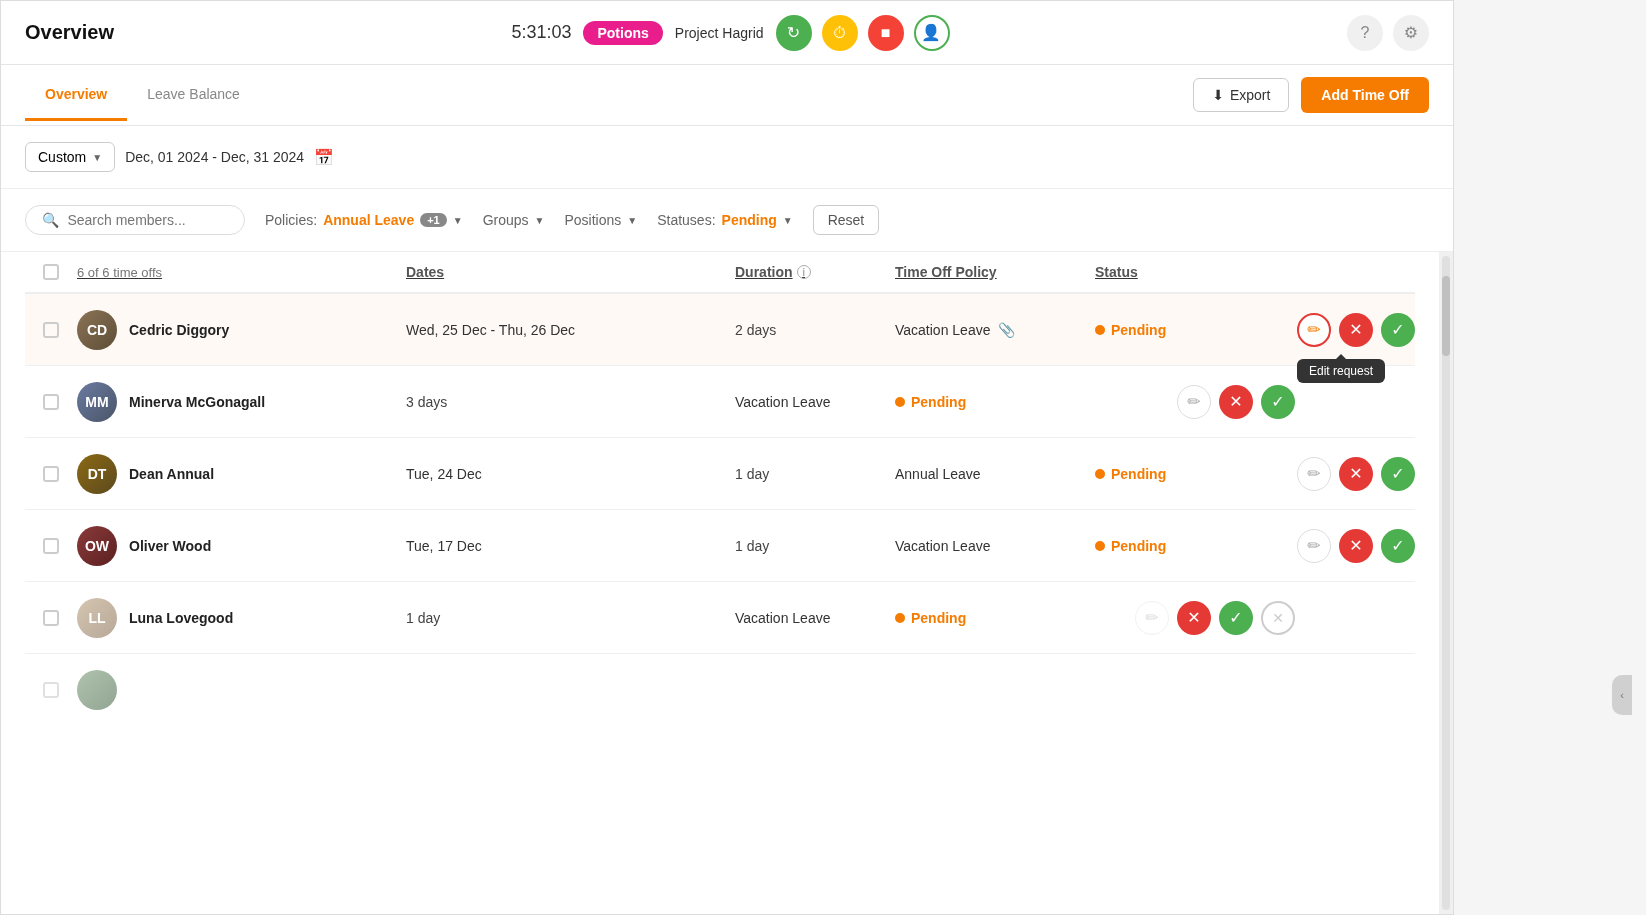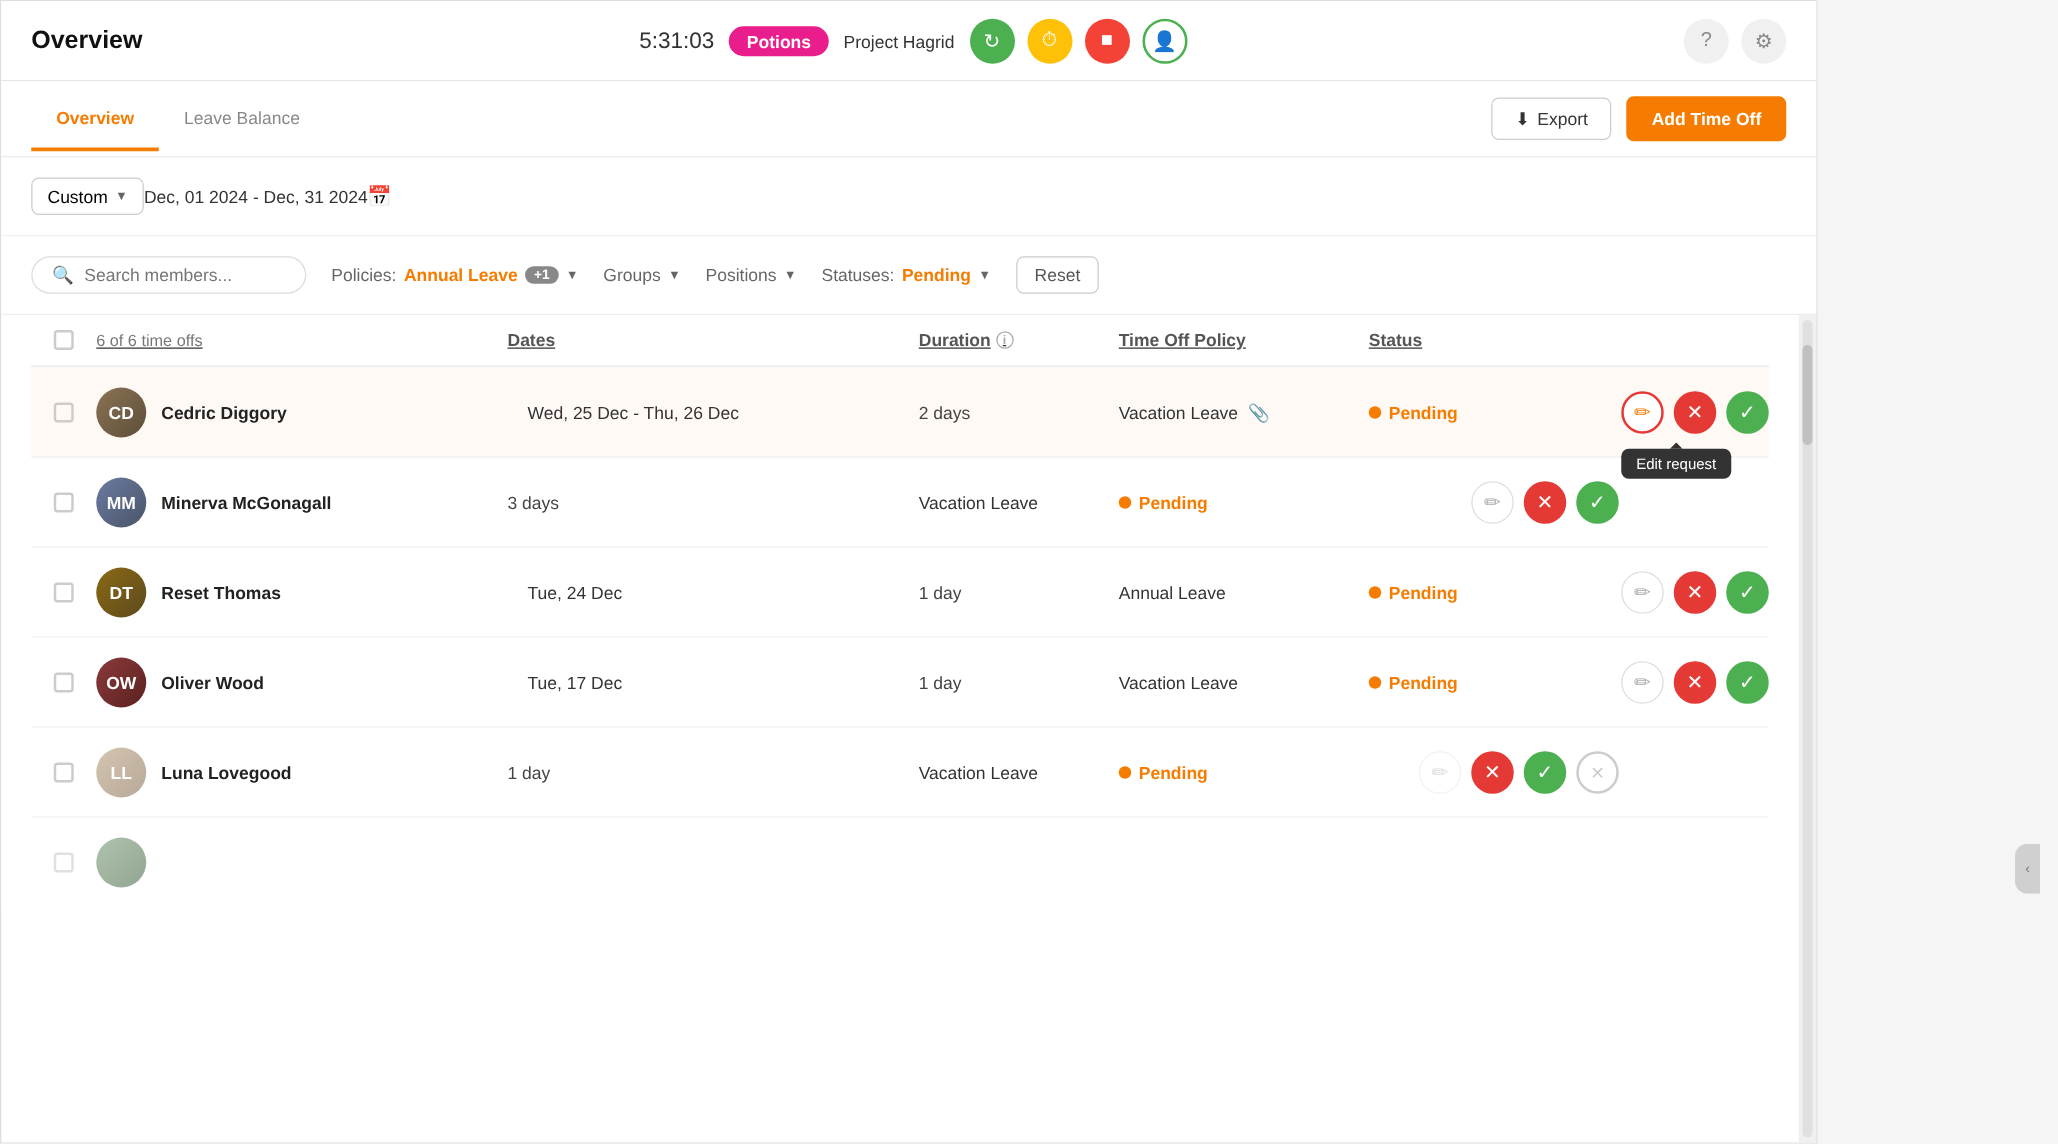--- a/index.html
+++ b/index.html
@@ -26,21 +26,21 @@
     
     .tabs-bar { display: flex; align-items: center; justify-content: space-between; padding: 0 24px; border-bottom: 1px solid #e5e5e5; background: #fff; }
     .tabs { display: flex; gap: 0; }
     .tab { padding: 16px 20px; font-size: 14px; color: #888; cursor: pointer; border-bottom: 3px solid transparent; font-weight: 500; }
     .tab.active { color: #f57c00; border-bottom: 3px solid #f57c00; font-weight: 600; }
     .tabs-actions { display: flex; align-items: center; gap: 12px; padding: 12px 0; }
     .export-btn { display: flex; align-items: center; gap: 6px; padding: 8px 18px; border: 1px solid #ccc; border-radius: 6px; background: #fff; color: #333; cursor: pointer; font-size: 14px; }
     .add-time-off-btn { padding: 10px 20px; background: #f57c00; color: #fff; border: none; border-radius: 6px; font-size: 14px; font-weight: 600; cursor: pointer; }
 
     
-    .filters-bar { display: flex; align-items: center; padding: 16px 24px; gap: 0; border-bottom: 1px solid #eee; background: #fff; }
+    .filters-bar { display: flex; align-items: center; padding: 16px 24px; gap: 10px; border-bottom: 1px solid #eee; background: #fff; }
     .dropdown-btn { display: flex; align-items: center; gap: 6px; padding: 6px 12px; border: 1px solid #ccc; border-radius: 6px; background: #fff; cursor: pointer; font-size: 14px; font-weight: 500; }
     .dropdown-arrow { font-size: 10px; color: #666; }
     .date-range { font-size: 14px; color: #333; font-weight: 500; }
     .calendar-icon { font-size: 16px; color: #666; cursor: pointer; }
 
     
     .search-filters { display: flex; align-items: center; padding: 16px 24px; gap: 20px; border-bottom: 1px solid #eee; background: #fff; }
     .search-box { display: flex; align-items: center; gap: 8px; border: 1px solid #ddd; border-radius: 20px; padding: 6px 16px; width: 220px; }
     .search-icon { color: #aaa; font-size: 14px; }
     .search-input { border: none; outline: none; font-size: 14px; color: #999; width: 160px; background: transparent; }
@@ -66,21 +66,21 @@
     .avatar { width: 40px; height: 40px; border-radius: 50%; background: #ddd; overflow: hidden; display: flex; align-items: center; justify-content: center; font-size: 14px; font-weight: 700; color: #fff; }
 
     .avatar-cedric { background: linear-gradient(135deg, #8B7355, #5D4E37); }
     .avatar-minerva { background: linear-gradient(135deg, #6B7AA1, #4A5568); }
     .avatar-dean { background: linear-gradient(135deg, #8B6914, #5C4A1E); }
     .avatar-oliver { background: linear-gradient(135deg, #8B3A3A, #5C2020); }
     .avatar-luna { background: linear-gradient(135deg, #C9B99A, #A89070); }
 
     .member-name { font-size: 14px; font-weight: 600; color: #222; }
 
-    .date-text { font-size: 14px; color: #333; font-weight: 500; margin-left: 16px; }
+    .date-text { font-size: 14px; color: #333; font-weight: 500; }
     .duration-text { font-size: 14px; color: #444; }
     .policy-cell { display: flex; align-items: center; gap: 8px; }
     .policy-text { font-size: 14px; color: #333; }
     .attach-icon { color: #aaa; font-size: 14px; }
 
     .status-cell { display: flex; align-items: center; gap: 6px; }
     .status-dot { width: 10px; height: 10px; border-radius: 50%; background: #f57c00; }
     .status-text { font-size: 14px; color: #f57c00; font-weight: 600; }
 
     .actions-cell { display: flex; align-items: center; gap: 8px; justify-content: flex-end; position: relative; }
@@ -244,21 +244,21 @@
             <button class="action-btn approve-btn">✓</button>
           </div>
         </div>
 
         <div class="table-row">
           <div class="checkbox-cell">
             <div class="checkbox"></div>
           </div>
           <div class="member-cell">
             <div class="avatar avatar-dean">DT</div>
-            <span class="member-name">Reset Thomas</span>
+            <span class="member-name">Dean Annual</span>
           </div>
           <div class="date-text">Tue, 24 Dec</div>
           <div class="duration-text">1 day</div>
           <div class="policy-cell">
             <span class="policy-text">Annual Leave</span>
           </div>
           <div class="status-cell">
             <div class="status-dot"></div>
             <span class="status-text">Pending</span>
           </div>

